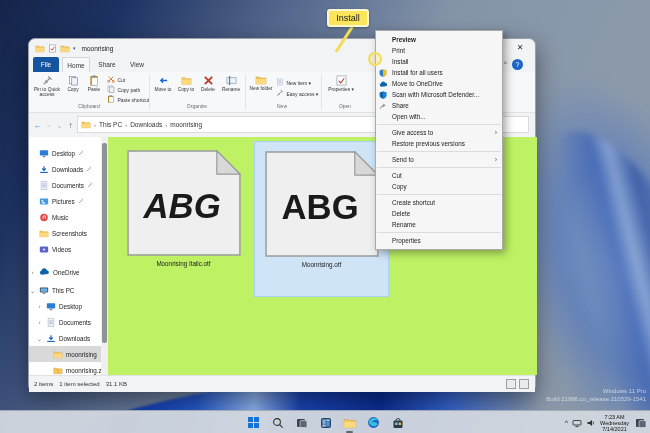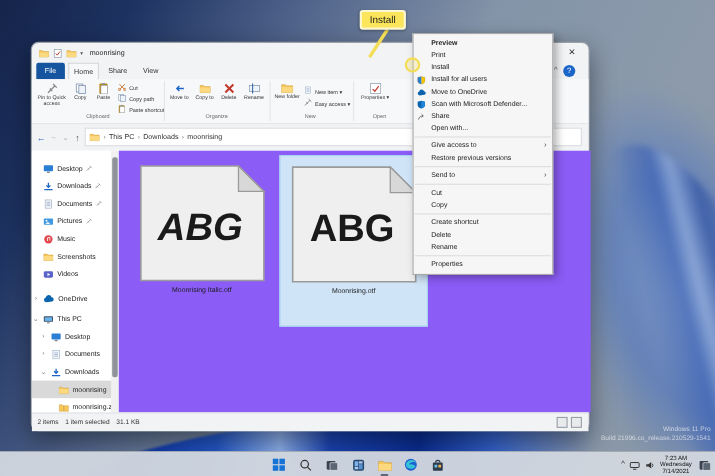--- a/index.html
+++ b/index.html
@@ -67,21 +67,21 @@
   .crumb-sep{color:#777;font-size:6px;}
 
   .main{position:absolute;left:0;top:98px;width:100%;height:238px;background:#fff;}
   .sidebar{position:absolute;left:0;top:0;width:79px;height:238px;background:#fff;overflow:hidden;padding-top:8px;}
   .side-item{position:relative;height:16px;display:flex;align-items:center;gap:3px;font-size:6.3px;color:#222;white-space:nowrap;}
   .side-item .exp{width:7px;font-size:6px;color:#777;text-align:center;flex:0 0 7px;}
   .side-item.sel{background:#d9d9d9;}
   .sbar{position:absolute;left:72px;top:0;width:7px;height:238px;background:#f0f0f0;}
   .sbar .thumb{position:absolute;left:1px;top:6px;width:5px;height:200px;background:#8f9399;border-radius:2px;}
 
-  .files{position:absolute;left:79px;top:0;width:429px;height:238px;background:#8b5cf6;}
+  .files{position:absolute;left:79px;top:0;width:429px;height:238px;background:#bef264;}
   .tile{position:absolute;top:4px;width:135px;height:156px;text-align:center;}
   .tile.sel{background:#cfe4f7;border:1px solid #a6d1f0;}
   .tile .fname{font-size:6.3px;color:#1b1b1b;margin-top:3px;}
   .page-abg{display:block;margin:8px auto 0;}
 
   .statusbar{position:absolute;left:0;top:336px;width:100%;height:17px;background:#f2f3f5;border-top:1px solid #e0e2e5;
              display:flex;align-items:center;font-size:6px;color:#333;gap:6px;padding-left:5px;}
   .view-toggles{position:absolute;right:6px;top:3px;display:flex;gap:3px;}
   .vt{width:10px;height:10px;border:1px solid #9aa0a8;background:#e8eaec;}
 

